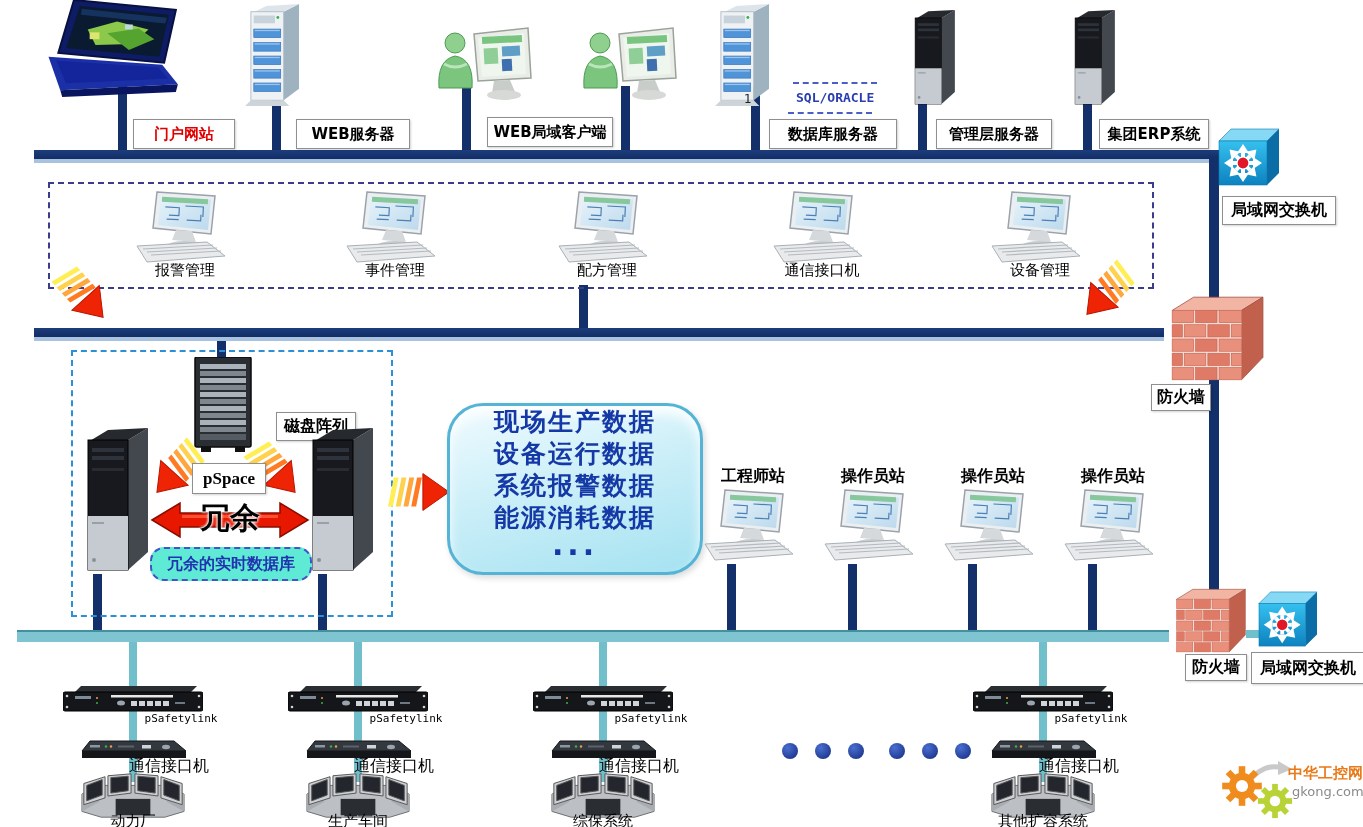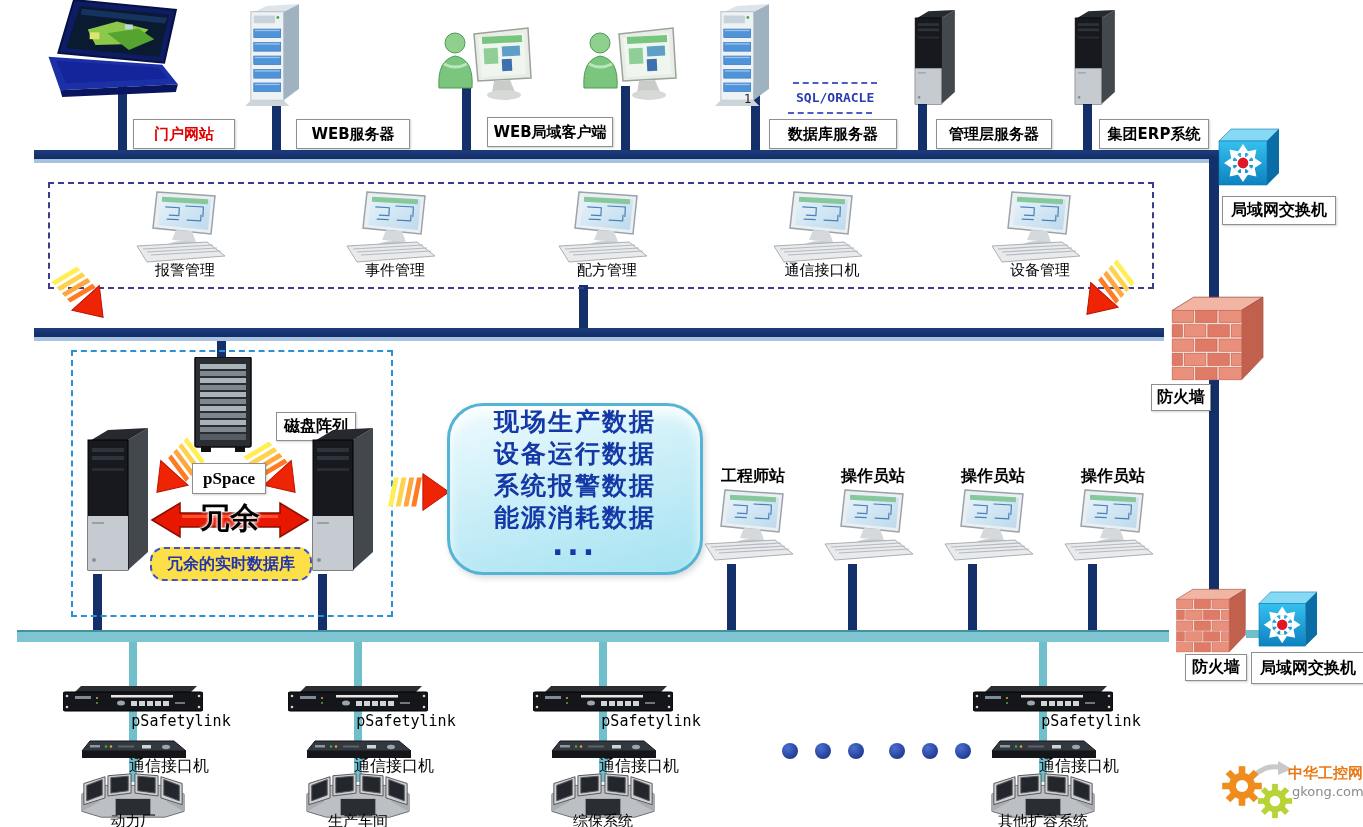--- a/index.html
+++ b/index.html
@@ -15,25 +15,25 @@
                font-family:"DejaVu Serif","Liberation Serif",serif;white-space:nowrap;}
   .dash-box{position:absolute;border:2px dashed #3c3c8e;}
   .dash-box2{position:absolute;border:2px dashed #2d8fd5;}
   .cloud{position:absolute;border:3px solid #55b4d6;border-radius:36px;text-align:center;
          background:linear-gradient(165deg,#f0fbff 0%,#cceff8 45%,#a5e2f1 100%);
          box-shadow:inset 0 8px 12px rgba(255,255,255,.9),2px 3px 6px rgba(0,0,0,.15);}
   .cloud-line{font-size:25px;line-height:32px;font-weight:bold;color:#1438a6;letter-spacing:2px;}
   .cloud-dots{font-size:30px;line-height:22px;font-weight:bold;color:#1438a6;letter-spacing:4px;}
   .redun-text{position:absolute;font-weight:bold;font-size:30px;color:#000;text-align:center;
               text-shadow:0 0 3px #fff,0 0 3px #fff,0 0 3px #fff;z-index:6;}
-  .rtdb{position:absolute;background:#fde047;border:2px dashed #3f55c5;border-radius:14px;color:#2233b0;
+  .rtdb{position:absolute;background:#5eead4;border:2px dashed #3f55c5;border-radius:14px;color:#2233b0;
         font-weight:bold;font-size:16px;display:flex;align-items:center;justify-content:center;white-space:nowrap;}
   .sql{position:absolute;color:#2a3db0;font-weight:bold;font-size:13px;font-family:"DejaVu Sans Mono","Liberation Mono",monospace;white-space:nowrap;}
   .sql-dash{position:absolute;border-top:2px dashed #4a5ec8;}
-  .mono-label{position:absolute;font-family:"DejaVu Sans Mono","Liberation Mono",monospace;font-size:15px;color:#000;text-align:center;white-space:nowrap;}
+  .mono-label{position:absolute;font-family:"DejaVu Sans Mono","Liberation Mono",monospace;font-size:11px;color:#000;text-align:center;white-space:nowrap;}
   .dot{position:absolute;width:16px;height:16px;border-radius:50%;
        background:radial-gradient(circle at 35% 30%,#4a6fd0,#12297e);}
   .wm-site{position:absolute;color:#e87a1a;font-weight:bold;font-size:15px;white-space:nowrap;}
   .wm-domain{position:absolute;color:#8a8a8a;font-size:13px;white-space:nowrap;}
   .note1{position:absolute;font-size:12px;color:#222;}
   svg.icon{position:absolute;overflow:visible;}
 </style>
 </head>
 <body>
 

